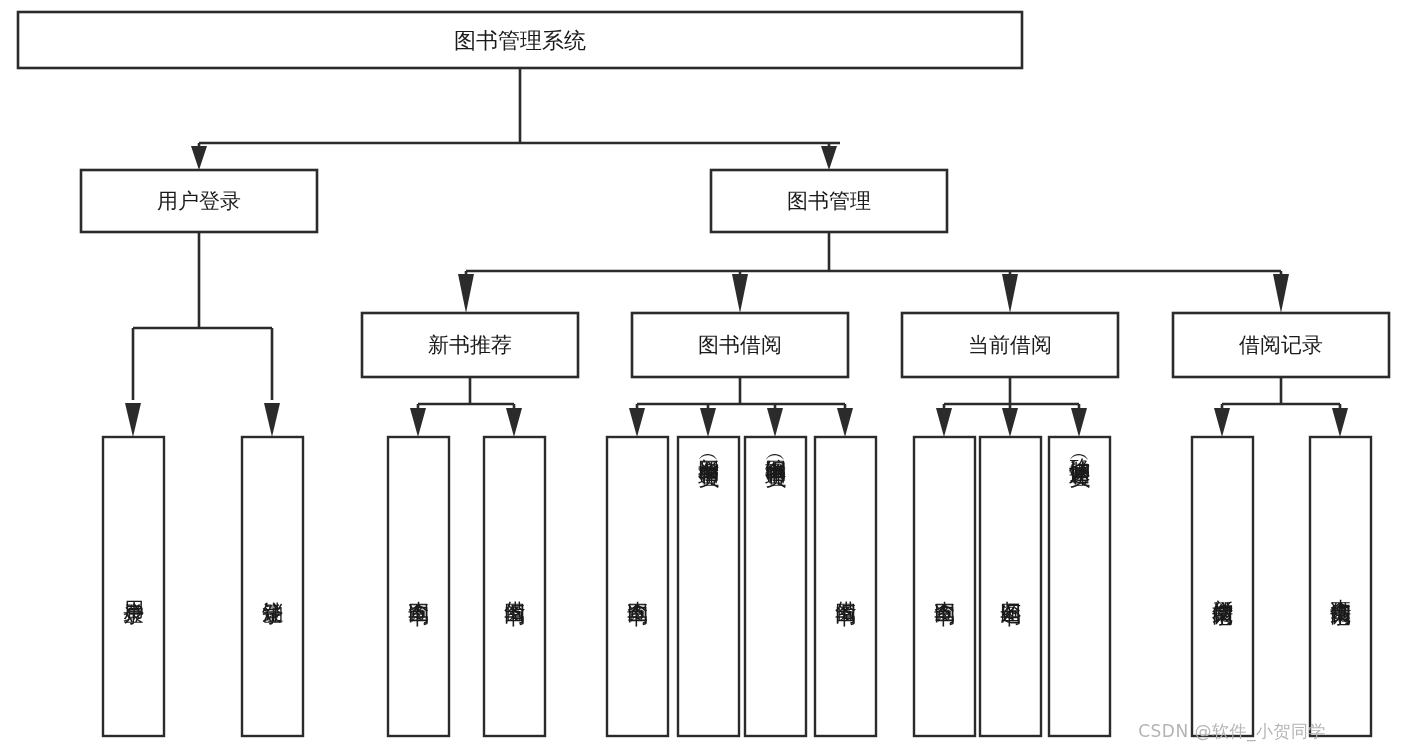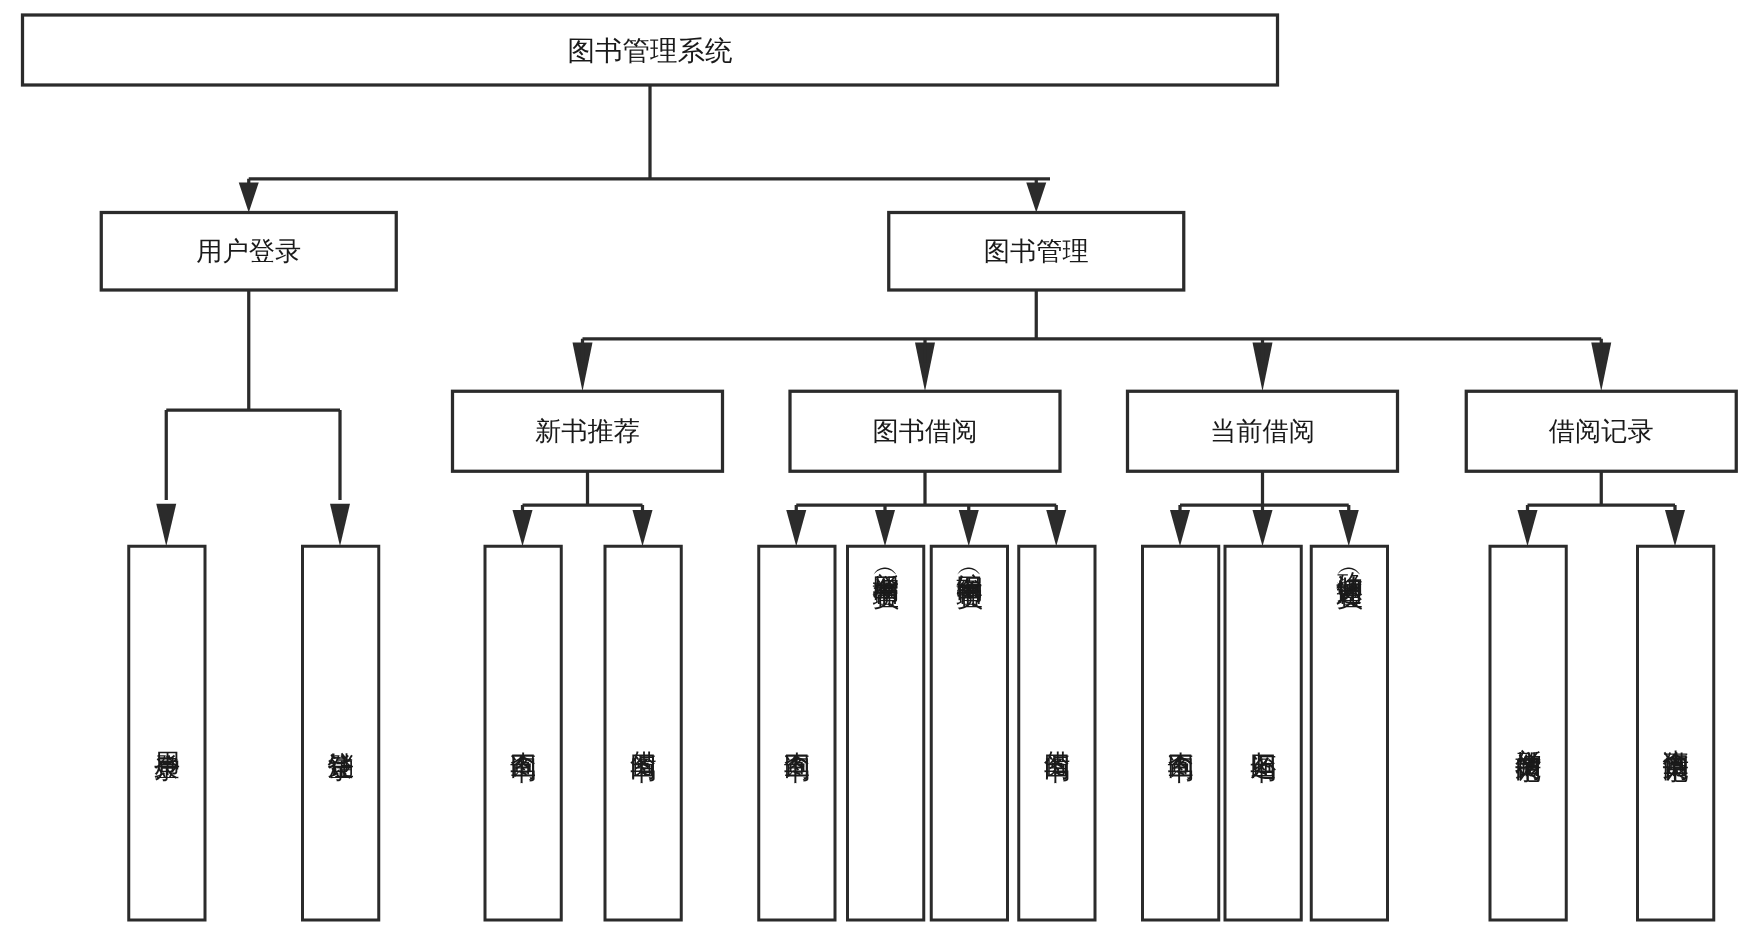--- a/index.html
+++ b/index.html
@@ -220,14 +220,15 @@
     <div class="leaf-text" style="left:678px; top:441px; width:61px; height:291px; justify-content:flex-start; display:flex; align-items:center;">新增图书（管理员）</div>
     <div class="leaf-text" style="left:745px; top:441px; width:61px; height:291px; justify-content:flex-start; display:flex; align-items:center;">编辑图书（管理员）</div>
     <div class="leaf-text" style="left:815px; top:437px; width:61px; height:299px; justify-content:center; display:flex; align-items:center;">借阅图书</div>
     <div class="leaf-text" style="left:914px; top:437px; width:61px; height:299px; justify-content:center; display:flex; align-items:center;">查询图书</div>
     <div class="leaf-text" style="left:980px; top:437px; width:61px; height:299px; justify-content:center; display:flex; align-items:center;">归还图书</div>
     <div class="leaf-text" style="left:1049px; top:441px; width:61px; height:291px; justify-content:flex-start; display:flex; align-items:center;">确认归还（管理员）</div>
     <div class="leaf-text" style="left:1192px; top:437px; width:61px; height:299px; justify-content:center; display:flex; align-items:center;">新增借阅记录</div>
     <div class="leaf-text" style="left:1310px; top:437px; width:61px; height:299px; justify-content:center; display:flex; align-items:center;">查询借阅记录</div>
   </div>
 
+  <div class="watermark">CSDN @软件_小贺同学</div>
 
 </div>
 
 </body></html>

